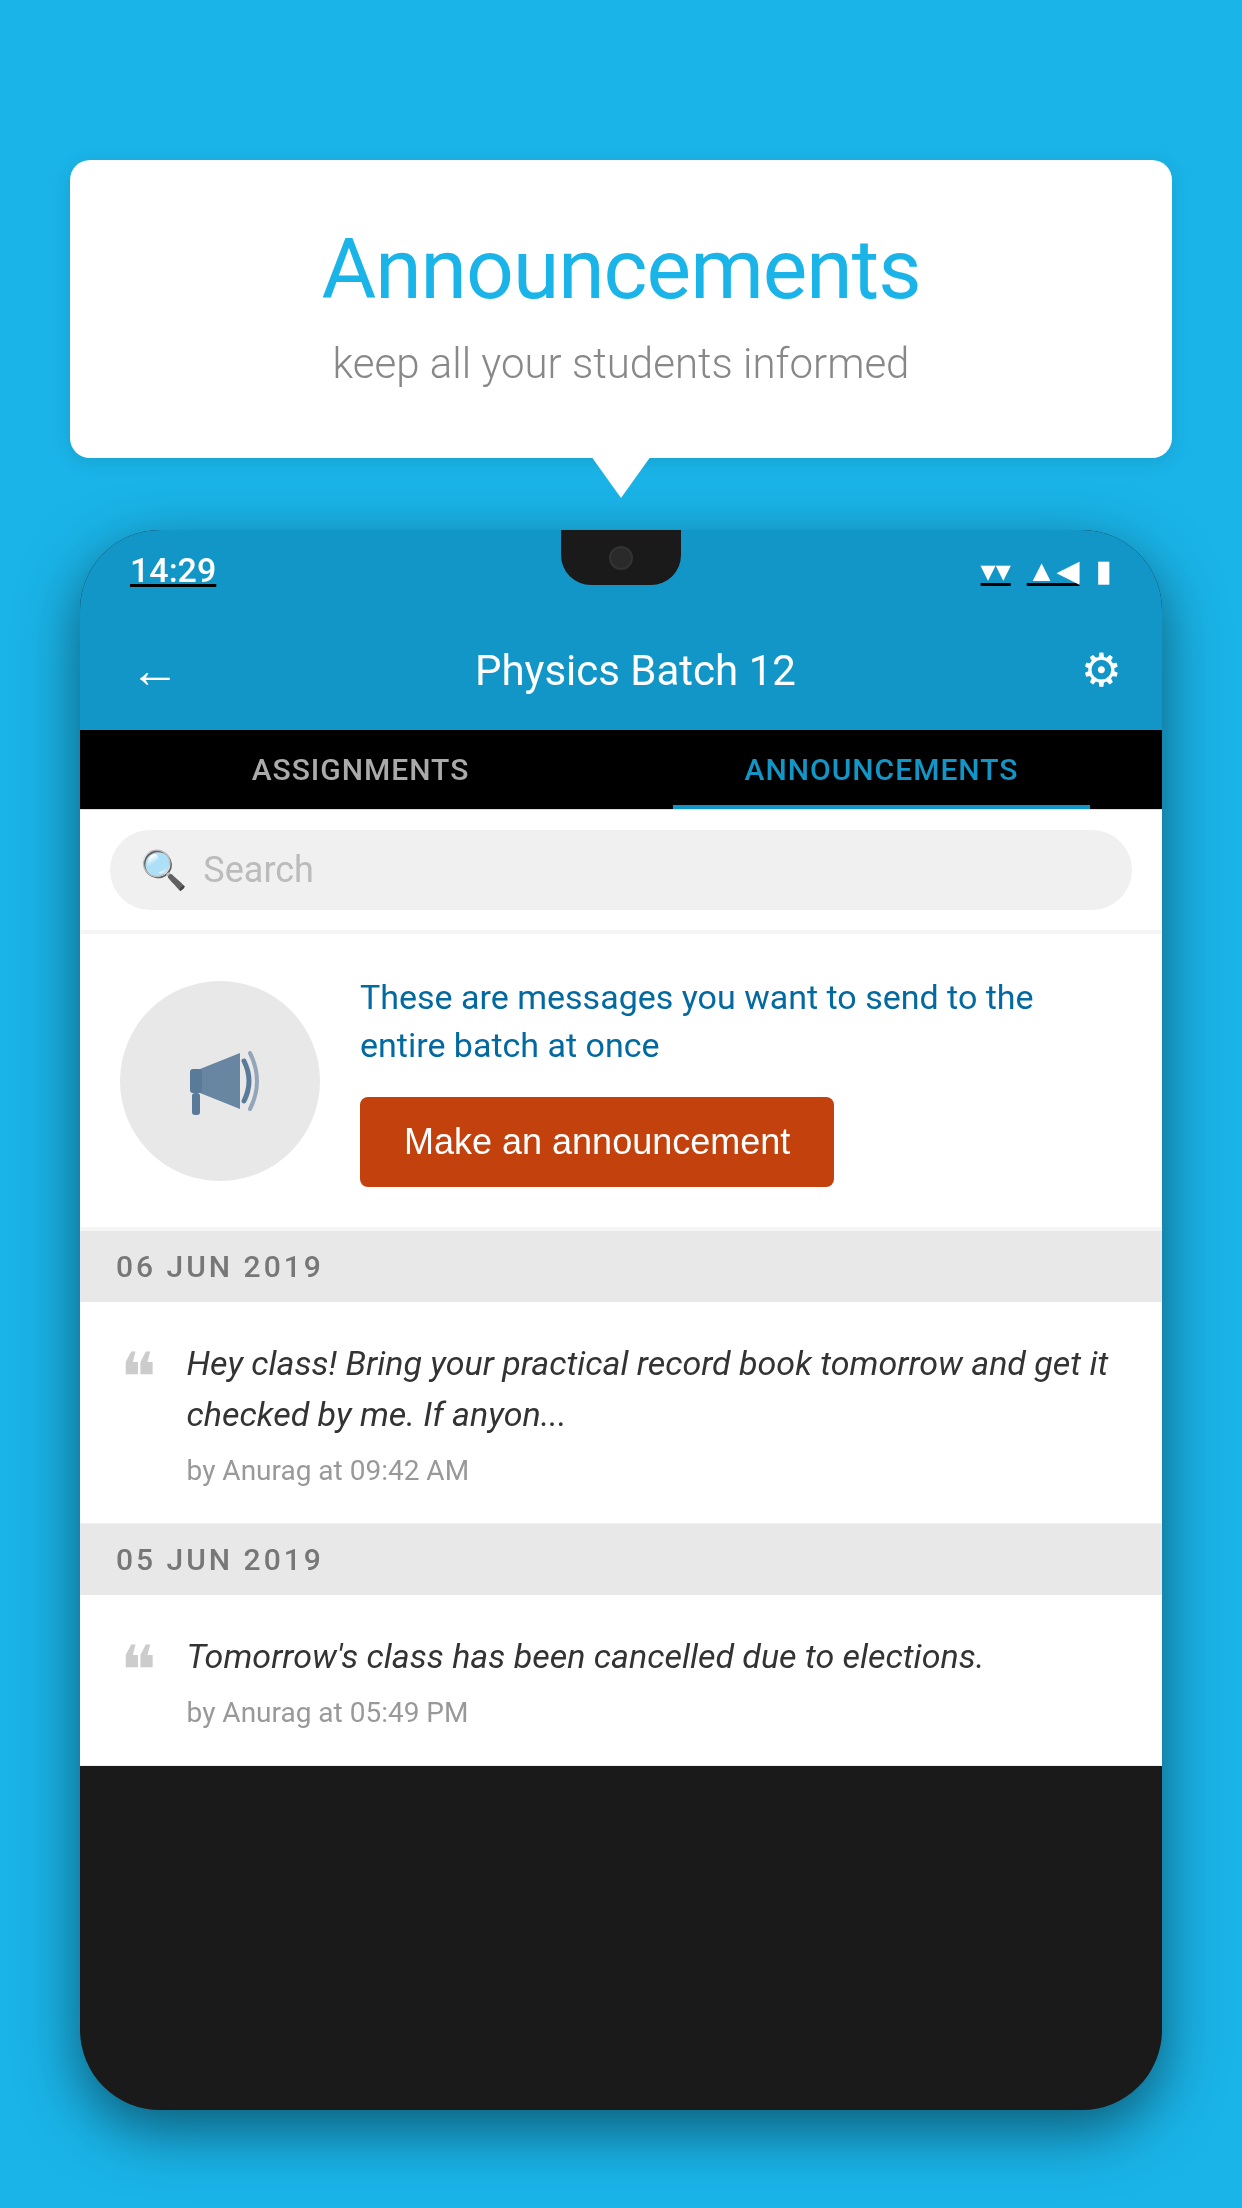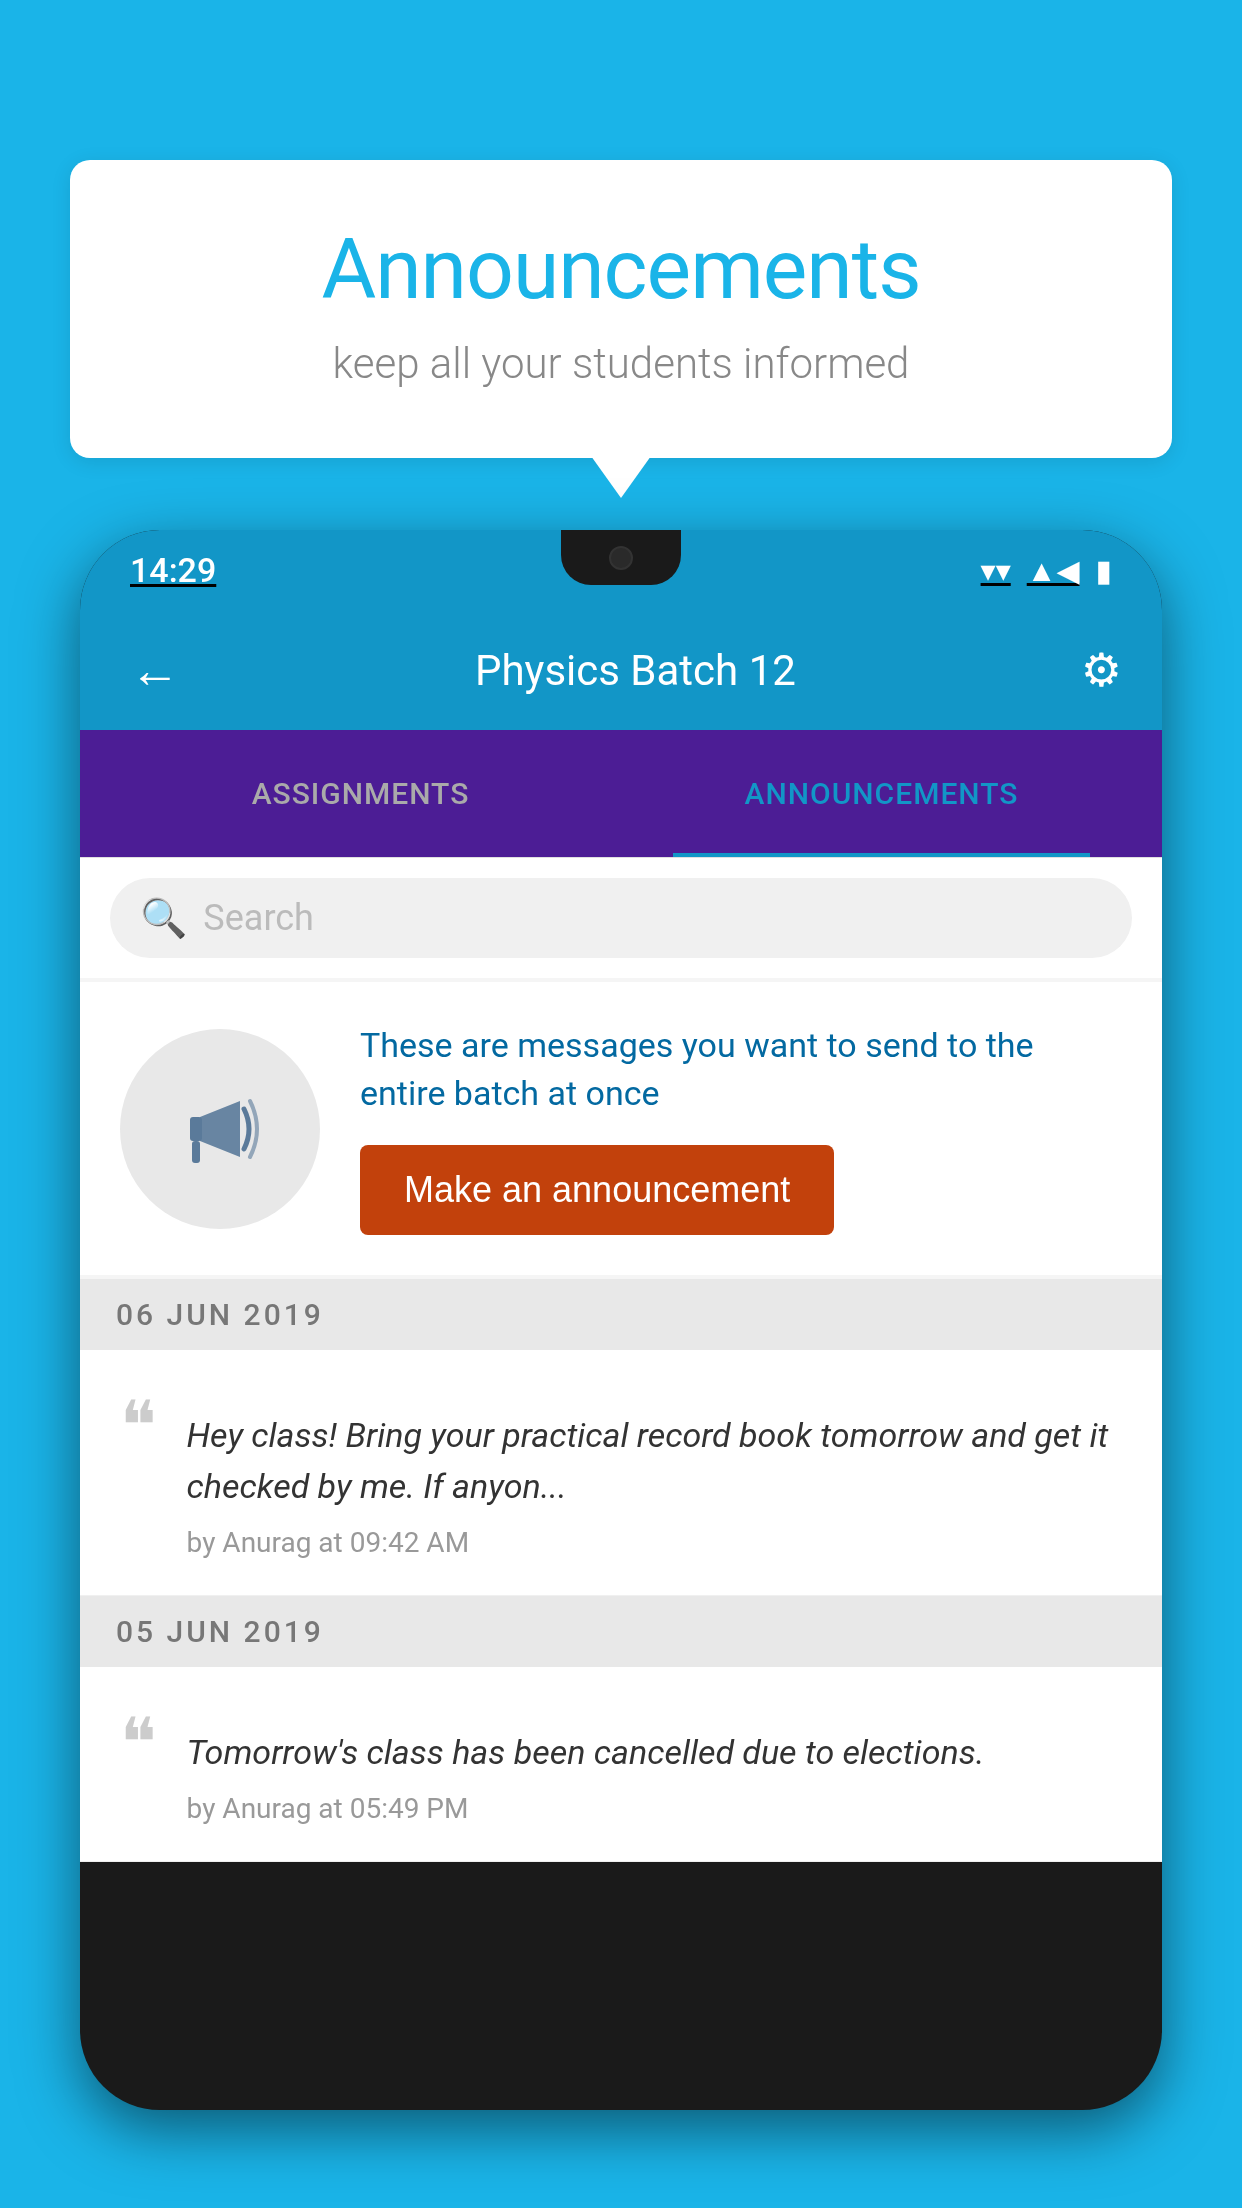--- a/index.html
+++ b/index.html
@@ -169,24 +169,24 @@
     }
 
     .settings-btn {
       color: white;
       font-size: 46px;
       cursor: pointer;
     }
 
     
     .tabs-bar {
-      background: #4c1d95;
-      display: flex;
-      align-items: center;
-      height: 128px;
+      background: #000000;
+      display: flex;
+      align-items: center;
+      height: 80px;
       border-bottom: 1px solid #e0e0e0;
       padding: 0 20px;
     }
 
     .tab-item {
       flex: 1;
       text-align: center;
       height: 100%;
       display: flex;
       align-items: center;
@@ -320,21 +320,20 @@
     .announcement-content {
       flex: 1;
     }
 
     .announcement-message {
       font-size: 34px;
       color: #333;
       font-style: italic;
       line-height: 1.5;
       margin-bottom: 14px;
-      margin-top: 24px;
     }
 
     .announcement-meta {
       font-size: 28px;
       color: #999;
     }
 
     
     .megaphone-svg {
       width: 100px;

